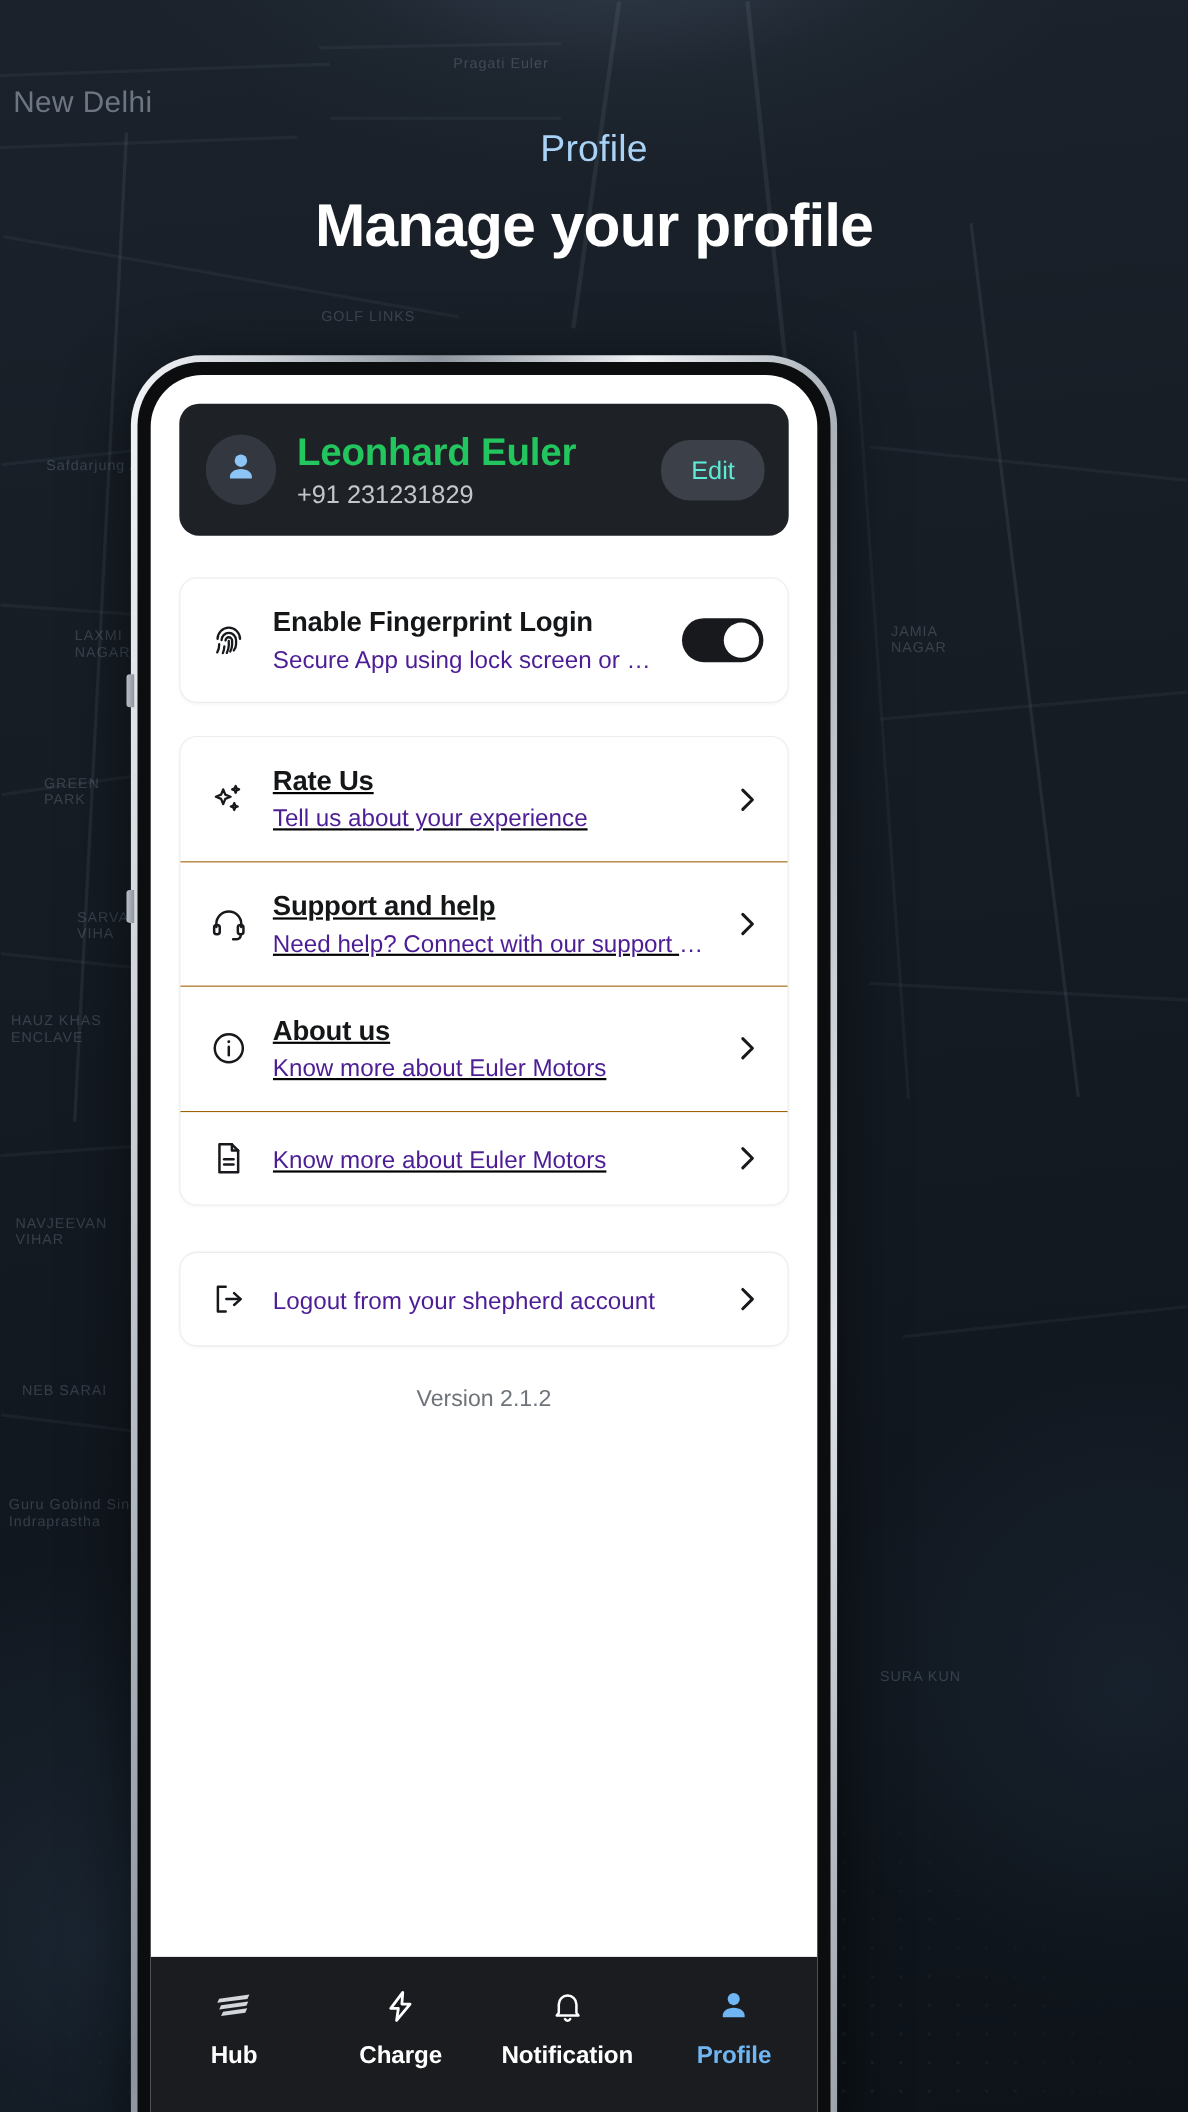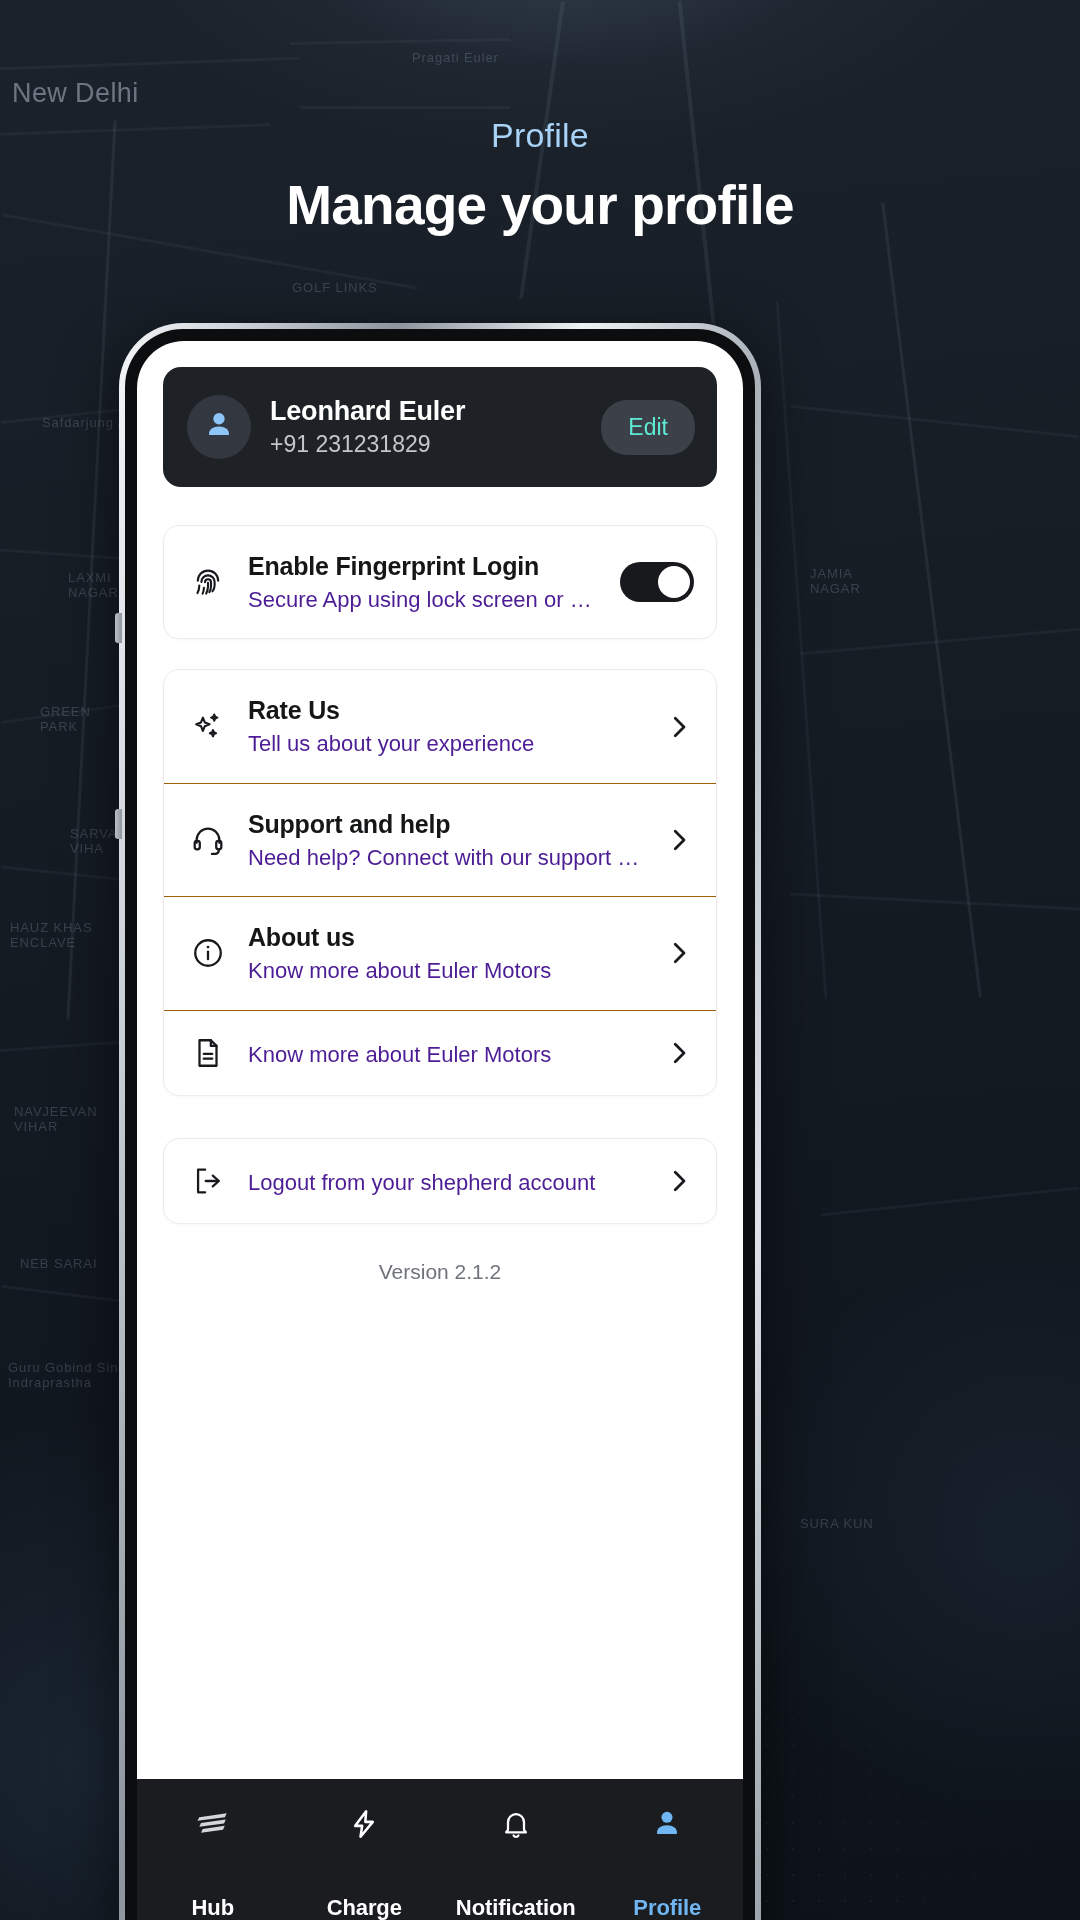--- a/index.html
+++ b/index.html
@@ -111,21 +111,21 @@
     gap:19px;
   }
   #avatar {
     width:64px; height:64px; border-radius:50%;
     background:#333840;
     display:flex; align-items:center; justify-content:center;
     flex:0 0 auto;
   }
   #profile-text { flex:1 1 auto; min-width:0; }
   #profile-name {
-    color:#ffffff; font-size:27px; font-weight:700; line-height:1.15;
+    color:#22c55e; font-size:35px; font-weight:700; line-height:1.15;
     letter-spacing:-0.2px;
   }
   #profile-phone {
     color:#c3c7cc; font-size:23px; margin-top:4px; line-height:1.15;
   }
   #edit-btn {
     flex:0 0 auto;
     background:#3c4149;
     color:#5eead4;
     font-size:23px; font-weight:500;
@@ -136,21 +136,21 @@
   }
 
   
   .card {
     background:#ffffff;
     border:1px solid #ececec;
     border-radius:16px;
     box-shadow:0 1px 3px rgba(0,0,0,0.035);
   }
   #fingerprint-card { margin-top:38px; }
-  #menu-card { margin-top:30px; }
+  #menu-card { margin-top:30px;text-decoration:underline; }
   #logout-card { margin-top:42px; }
 
   .row {
     display:flex; align-items:center;
     padding:25px 22px 25px 24px;
     gap:20px;
     cursor:pointer;
   }
   .row + .row { border-top:1px solid #a16207; }
   .row .ico { flex:0 0 40px; width:40px; display:flex; align-items:center; justify-content:center; }
@@ -190,21 +190,21 @@
     flex:0 0 auto;
     height:146px;
     background:#1a1c1f;
     display:flex; align-items:flex-start;
     padding-top:26px;
   }
   .nav-item {
     flex:1 1 0; display:flex; flex-direction:column; align-items:center; gap:12px;
     cursor:pointer;
   }
-  .nav-label { font-size:22px; font-weight:700; color:#ffffff; letter-spacing:-0.1px;margin-top:40px; }
+  .nav-label { font-size:22px; font-weight:700; color:#ffffff; letter-spacing:-0.1px; }
   .nav-item.active .nav-label { color:#6fb6f2; }
   .nav-icon { height:38px; display:flex; align-items:center; justify-content:center; }
 </style>
 </head>
 <body>
 
 <div id="bg">
 
   <div class="road" style="left:0;top:62px;width:300px;height:3px;transform:rotate(-2deg);"></div>
   <div class="road" style="left:0;top:128px;width:270px;height:3px;transform:rotate(-2deg);"></div>

